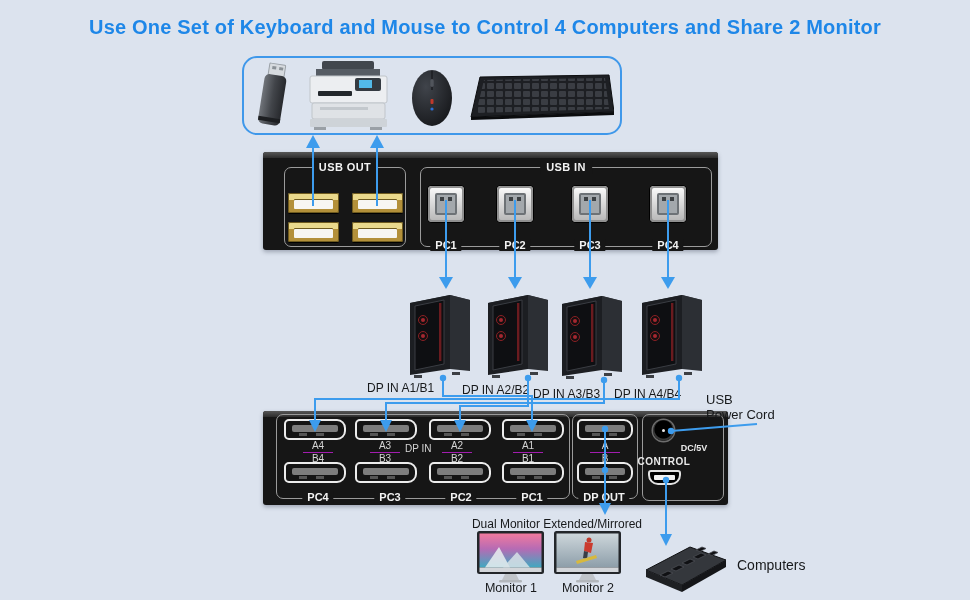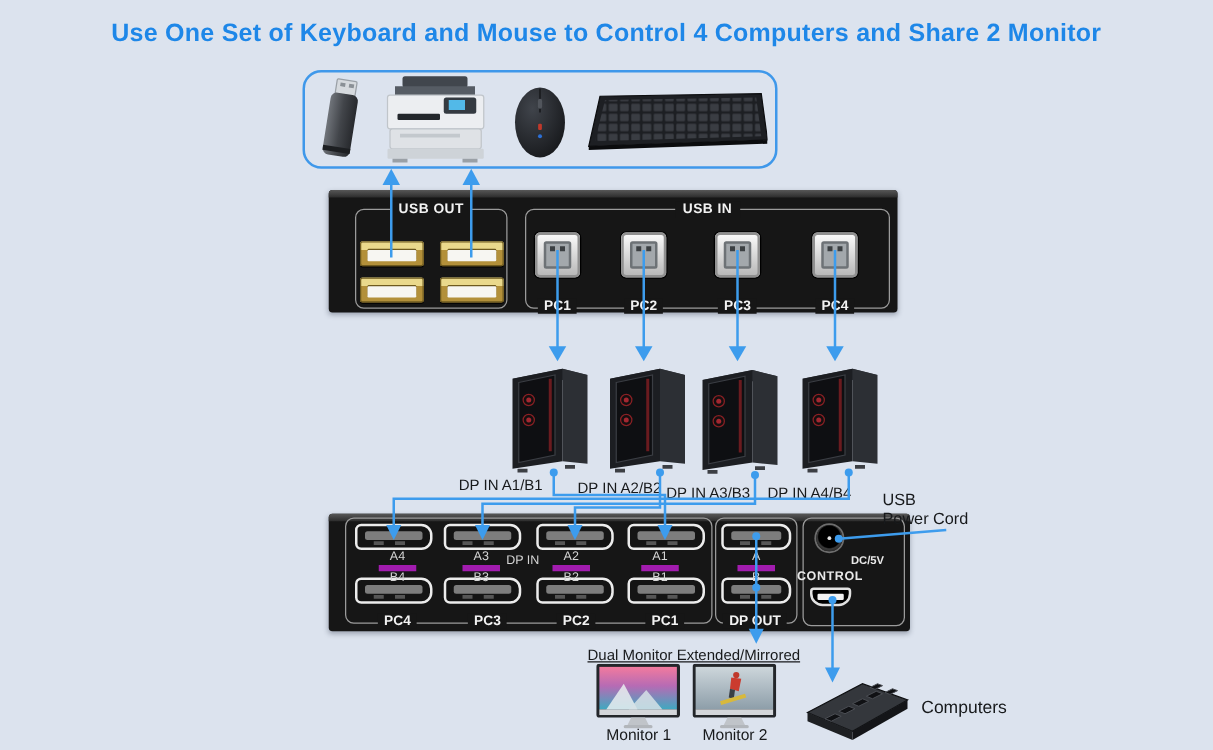--- a/index.html
+++ b/index.html
@@ -48,42 +48,42 @@
 
   
   .dp{position:absolute;width:62px;height:21px;box-sizing:border-box;background:#141414;
       border:2px solid #ececec;border-radius:5px 9px 9px 5px;}
   .dp i{position:absolute;left:6px;top:4px;right:6px;height:7px;background:#7d7d7d;border-radius:2px;}
   .dp b{position:absolute;left:13px;top:12px;width:8px;height:3px;background:#565656;
       box-shadow:17px 0 0 #565656;}
   .dp.out{width:56px;}
 
   .frac{position:absolute;width:30px;color:#d5d5d5;font-size:10px;line-height:10px;text-align:center;}
-  .frac .ftop{display:block;border-bottom:5px solid #a21caf;padding-bottom:1px;}
+  .frac .ftop{display:block;border-bottom:1px solid #a21caf;padding-bottom:1px;}
   .frac .fbot{display:block;padding-top:1px;}
   .dpin-word{position:absolute;color:#d5d5d5;font-size:10px;line-height:10px;}
 
   
   .dcjack{position:absolute;left:653px;top:420px;width:21px;height:21px;border-radius:50%;
         background:radial-gradient(circle at 50% 45%,#000 0 55%,#3a3a3a 62%,#0a0a0a 100%);
         box-shadow:0 0 0 1.5px #6d6d6d;}
   .dcjack i{position:absolute;left:9px;top:9px;width:3px;height:3px;border-radius:50%;background:#e8e8e8;}
   .dclabel{position:absolute;left:694px;top:443px;transform:translateX(-50%);
         color:#e9e9e9;font-size:9px;font-weight:700;}
   .ctrllabel{position:absolute;left:664px;top:456px;transform:translateX(-50%);
         color:#e9e9e9;font-size:10px;font-weight:700;letter-spacing:.5px;text-align:right;}
   .microusb{position:absolute;left:648px;top:470px;width:33px;height:15px;box-sizing:border-box;
         background:#000;border:2px solid #e2e2e2;border-radius:3px 3px 10px 10px;}
   .microusb i{position:absolute;left:4px;top:3px;right:4px;height:5px;background:#f2f2f2;border-radius:1px;}
 
   
   .note{position:absolute;color:#17191b;}
   .dpin-note{font-size:12px;white-space:nowrap;}
   #pwrnote{left:706px;top:392px;width:94px;text-align:left;font-size:13px;line-height:15px;}
-  #dualnote{left:470px;top:517px;width:172px;text-align:left;font-size:12px;white-space:nowrap;text-decoration:underline;}
+  #dualnote{left:470px;top:517px;width:172px;text-align:right;font-size:12px;white-space:nowrap;}
   #mon1label{left:470px;top:581px;width:82px;text-align:center;font-size:12.5px;}
   #mon2label{left:547px;top:581px;width:82px;text-align:center;font-size:12.5px;}
   #ctrlnote{left:737px;top:557px;font-size:14px;}
 
   #overlay{position:absolute;left:0;top:0;z-index:10;pointer-events:none;}
 </style>
 </head>
 <body>
 
 <div id="stage">

